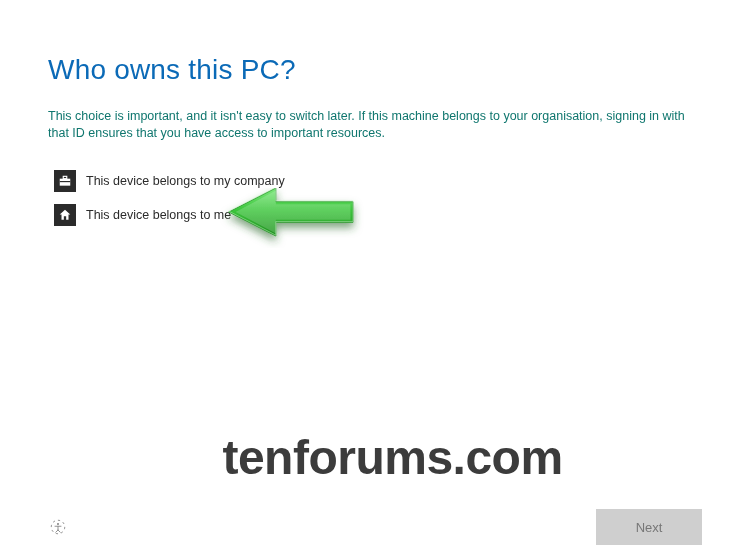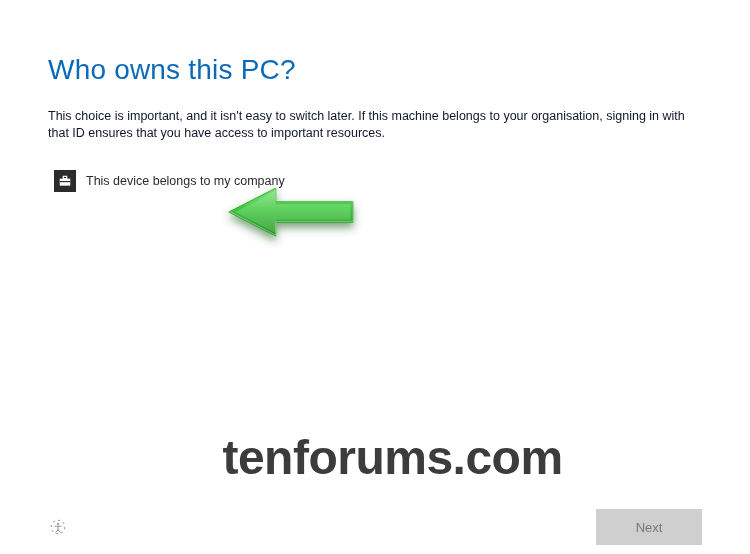--- a/index.html
+++ b/index.html
@@ -26,21 +26,21 @@
     color: #0b6ab7;
     letter-spacing: 0.2px;
   }
   .description {
     position: absolute;
     left: 48px;
     top: 108px;
     right: 48px;
     font-size: 12.5px;
     line-height: 1.35;
-    color: #0f172a;
+    color: #0f766e;
   }
   .options {
     position: absolute;
     left: 54px;
     top: 170px;
     display: flex;
     flex-direction: column;
     gap: 12px;
   }
   .option {
@@ -128,20 +128,28 @@
       <span class="icon-box">
         <svg width="14" height="14" viewBox="0 0 24 24">
           <rect x="3" y="8" width="18" height="12" fill="#fff"></rect>
           <rect x="9" y="4" width="6" height="4" fill="none" stroke="#fff" stroke-width="2"></rect>
           <rect x="3" y="12" width="18" height="2" fill="#2b2b2b"></rect>
         </svg>
       </span>
       <span class="label">This device belongs to my company</span>
     </div>
 
+    <div class="option">
+      <span class="icon-box">
+        <svg width="14" height="14" viewBox="0 0 24 24">
+          <path d="M12 3 L21 11 L18 11 L18 20 L14 20 L14 14 L10 14 L10 20 L6 20 L6 11 L3 11 Z" fill="#fff"></path>
+        </svg>
+      </span>
+      <span class="label">This device belongs to me</span>
+    </div>
 
   </div>
 
   <div class="arrow-wrap">
     <svg class="arrow-svg" viewBox="0 0 150 70">
       <defs>
         <linearGradient id="ag" x1="0" y1="0" x2="0" y2="1">
           <stop offset="0%" stop-color="#7ee87e"></stop>
           <stop offset="45%" stop-color="#3cc63c"></stop>
           <stop offset="100%" stop-color="#1f8f1f"></stop>

